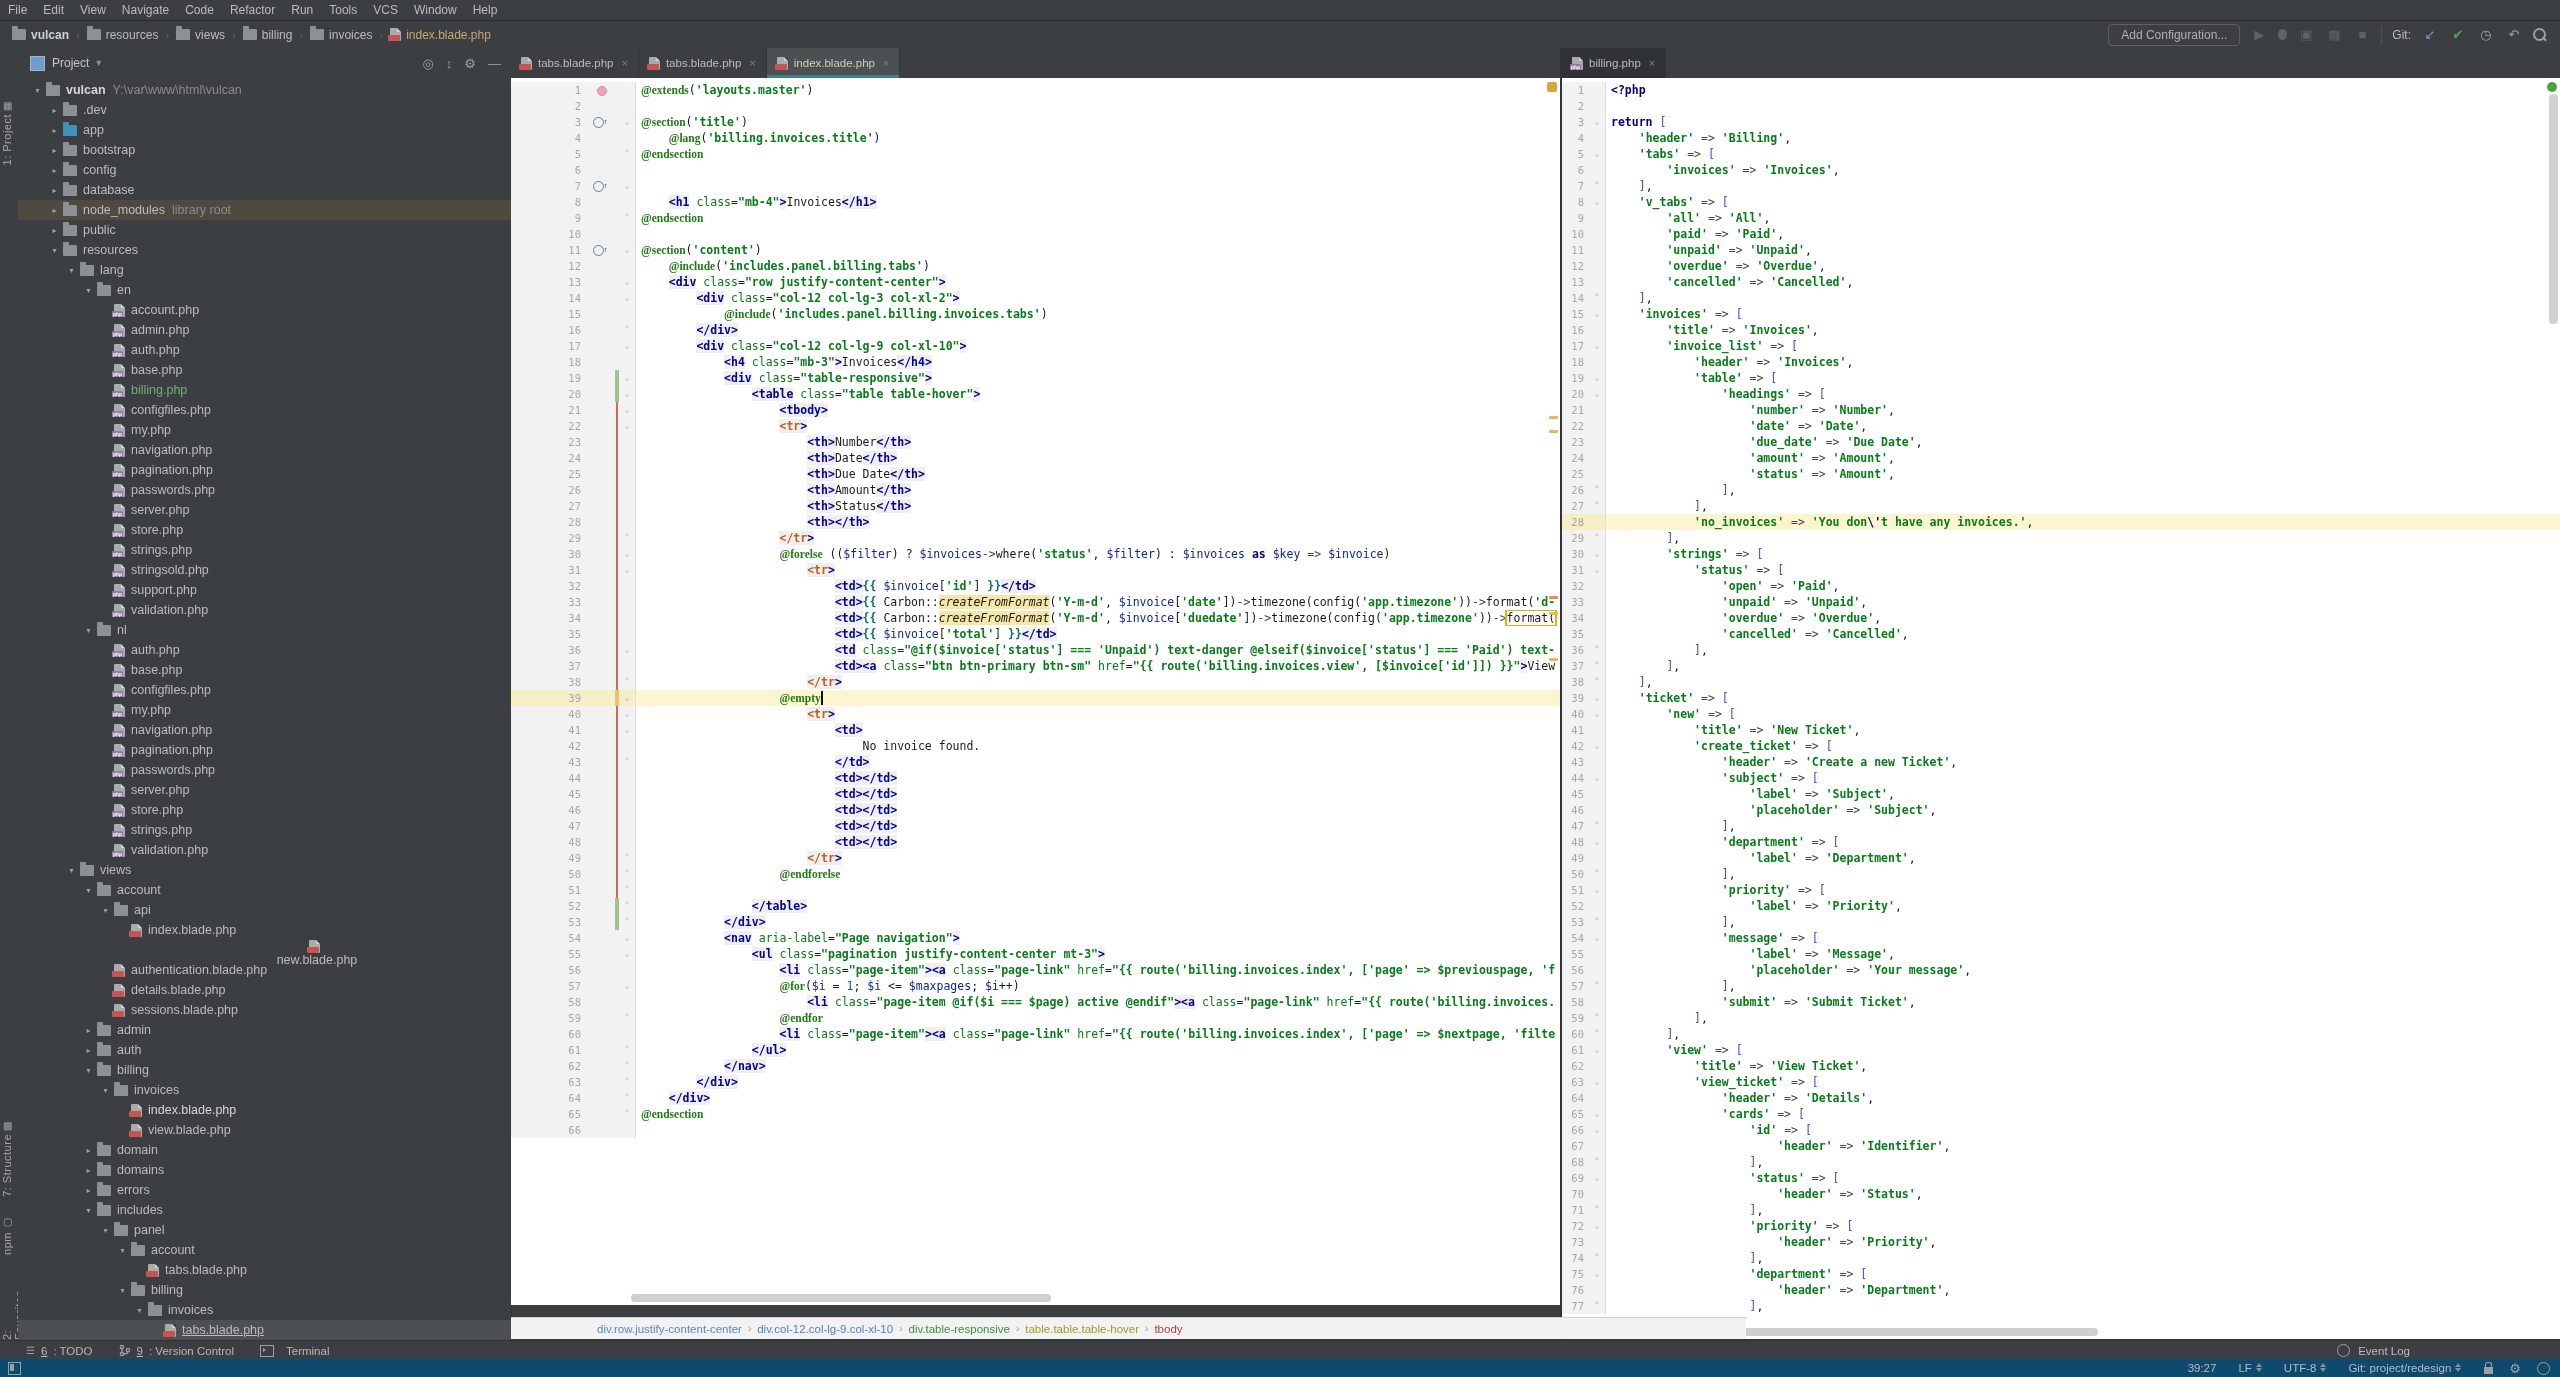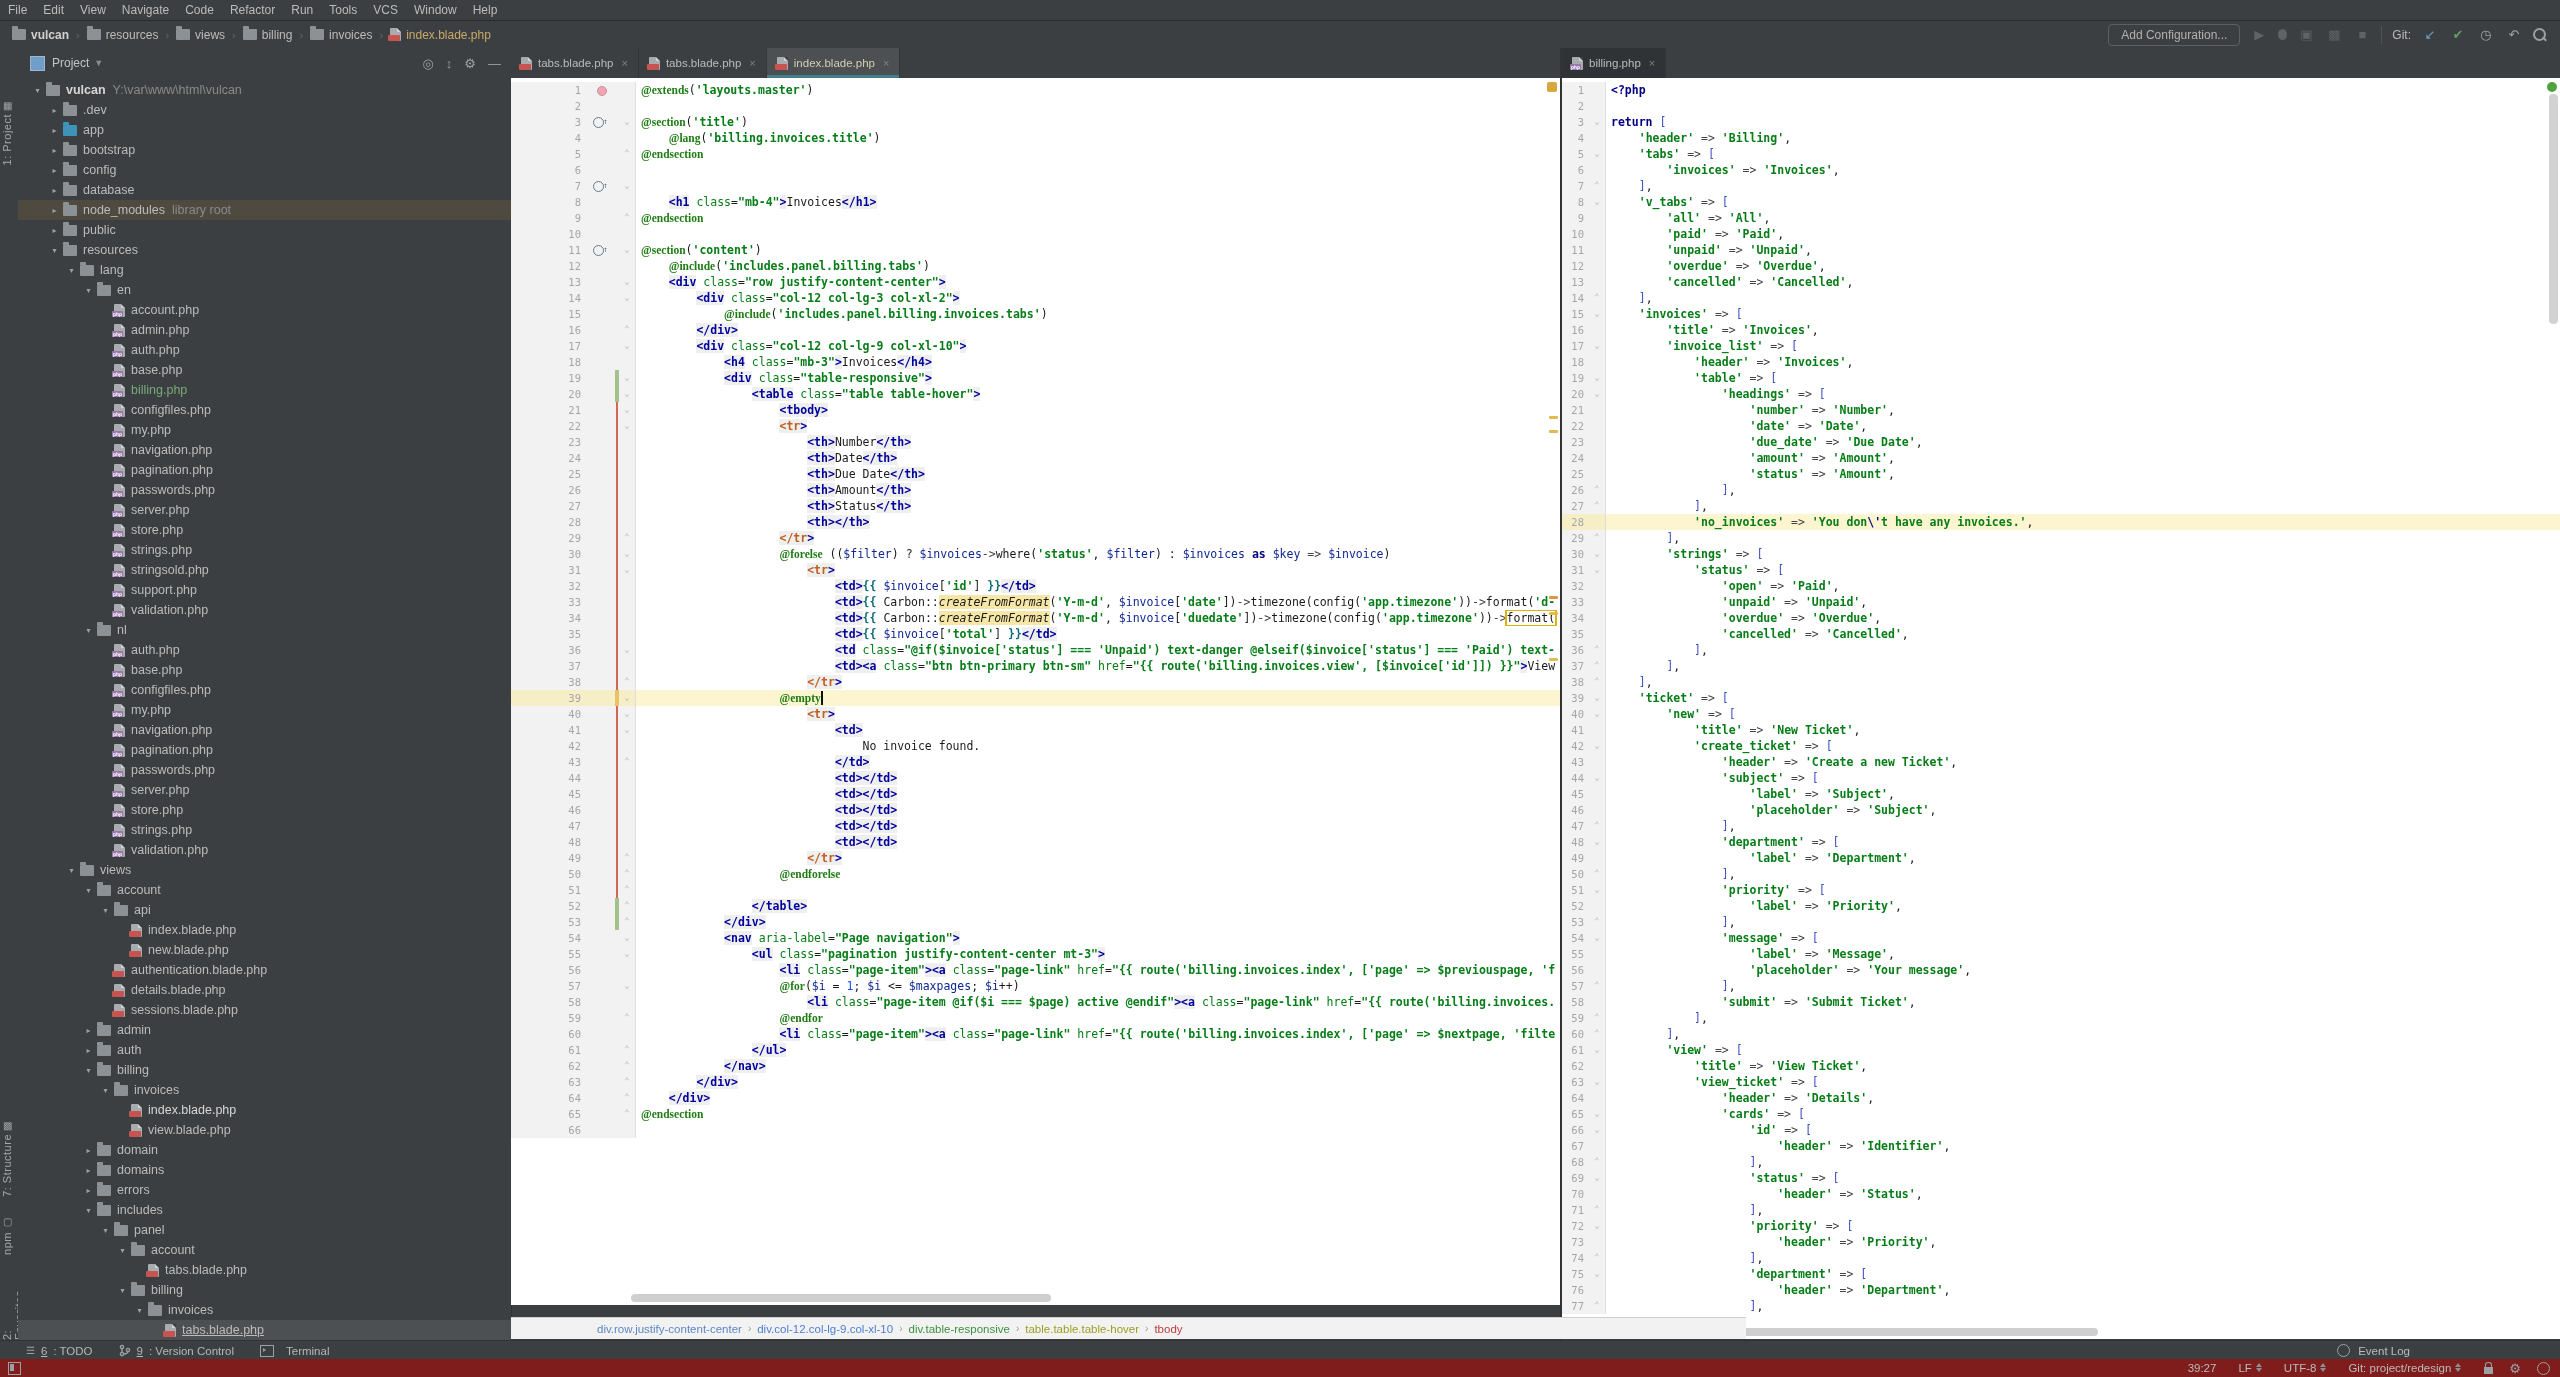--- a/index.html
+++ b/index.html
@@ -110,21 +110,21 @@
   .insp{position:absolute;width:10px;height:10px;border-radius:2px;}
   .vthumb{position:absolute;width:9px;border-radius:4px;background:#d2d2d2;}
   .hscroll{position:absolute;height:8px;border-radius:4px;background:#cfcfcf;}
 
   
   #toolstripe-bottom{left:0;top:1340px;width:2560px;height:19px;background:#3c3f41;border-top:1px solid #323232;
       display:flex;align-items:center;font-size:11.5px;}
   .tool-btn{display:flex;align-items:center;gap:6px;margin-left:26px;color:#b6b6b6;}
   .tool-btn .num{text-decoration:underline;}
   #tools-right{margin-left:auto;display:flex;align-items:center;gap:8px;padding-right:150px;}
-  #statusbar{left:0;top:1359px;width:2560px;height:18px;background:#7f1d1d;display:flex;align-items:center;font-size:11.5px;}
+  #statusbar{left:0;top:1359px;width:2560px;height:18px;background:#0c4a6e;display:flex;align-items:center;font-size:11.5px;}
   #status-right{margin-left:auto;display:flex;align-items:center;gap:4px;padding-right:10px;}
   .st-item{padding:0 9px;color:#bbbbbb;}
   .updown{display:inline-block;margin-left:4px;}
   .updown i{display:block;width:0;height:0;border-left:3px solid transparent;border-right:3px solid transparent;}
   .updown .u{border-bottom:4px solid #8d8d8d;margin-bottom:1px;} .updown .d{border-top:4px solid #8d8d8d;}
   #switcher{width:11px;height:11px;border:1px solid #9aa0a3;margin-left:8px;position:relative;}
   #switcher::before{content:'';position:absolute;left:1px;top:1px;width:4px;height:7px;background:#9aa0a3;}
 
   
   .ico-bug{width:9px;height:11px;border-radius:50%;background:#5f6366;display:inline-block;}
@@ -440,21 +440,21 @@
         <div class="tree-row" style="padding-left: 82px;">
           <span class="tw-arrow">▾</span>
           <span class="icon-folder"></span>
           <span class="tw-label">api</span>
         </div>
         <div class="tree-row" style="padding-left: 99px;">
           <span class="tw-arrow"></span>
           <span class="icon-file blade"></span>
           <span class="tw-label">index.blade.php</span>
         </div>
-        <div class="tree-row" style="padding-left: 99px;">
+        <div class="tree-row" style="padding-left: 99px; flex-direction: column;">
           <span class="tw-arrow"></span>
           <span class="icon-file blade"></span>
           <span class="tw-label">new.blade.php</span>
         </div>
         <div class="tree-row" style="padding-left: 82px;">
           <span class="tw-arrow"></span>
           <span class="icon-file blade"></span>
           <span class="tw-label">authentication.blade.php</span>
         </div>
         <div class="tree-row" style="padding-left: 82px;">

